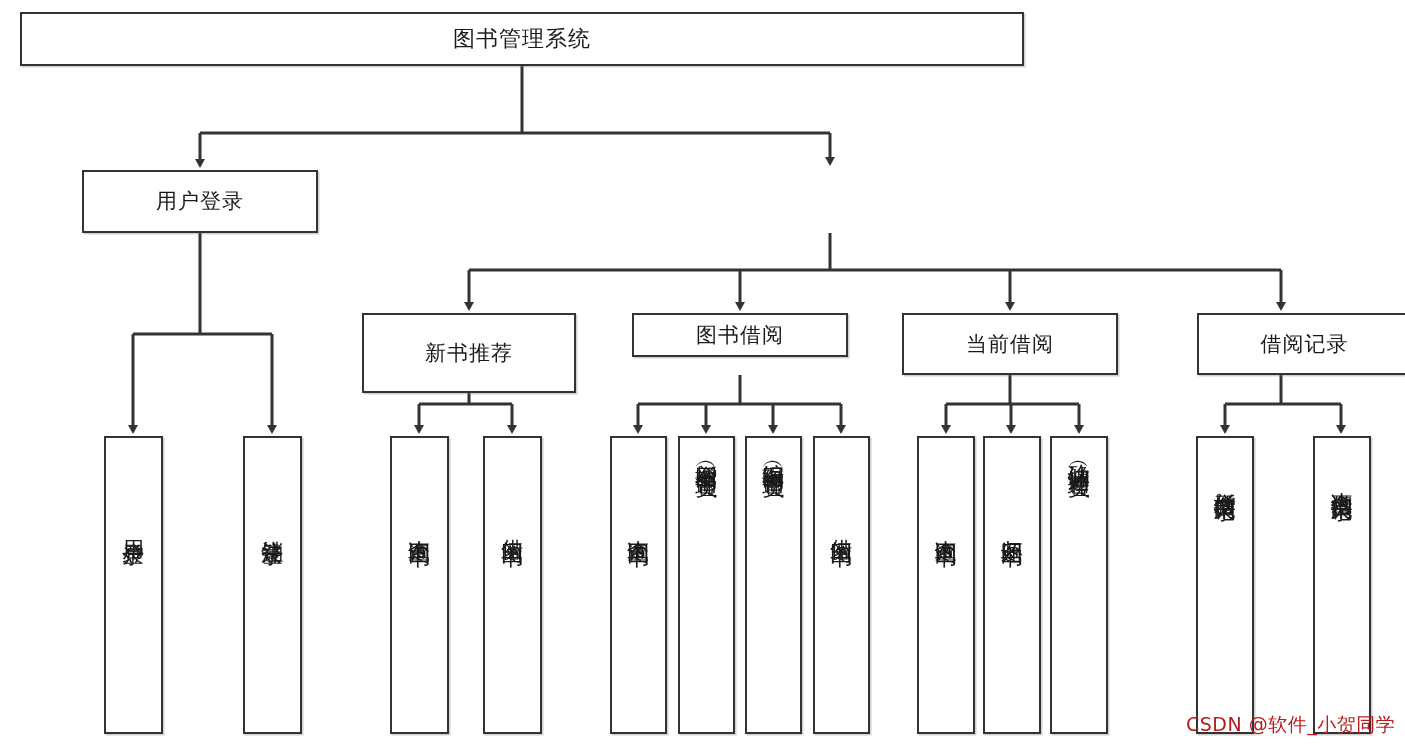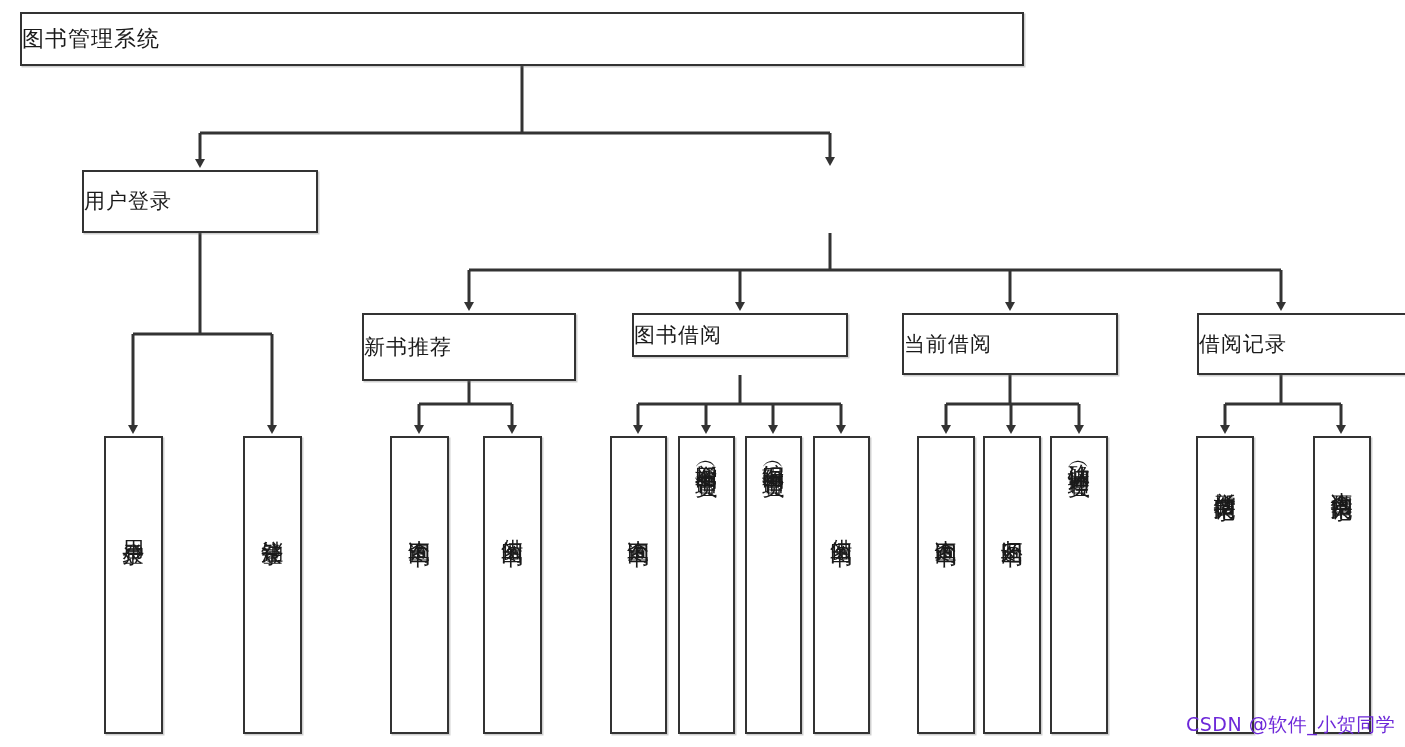--- a/index.html
+++ b/index.html
@@ -26,21 +26,21 @@
     height: 747px;
     pointer-events: none;
   }
   .node {
     position: absolute;
     box-sizing: border-box;
     border: 2.5px solid #333333;
     background: #ffffff;
     display: flex;
     align-items: center;
-    justify-content: flex-start;
+    justify-content: center;
     color: #1a1a1a;
     box-shadow: 1.5px 1.5px 0 rgba(120,120,120,0.35);
   }
   .node .label {
     font-size: 21px;
     line-height: 1.18;
     letter-spacing: 1px;
     white-space: nowrap;
     text-align: center;
   }
@@ -57,21 +57,21 @@
     line-height: 1.06;
     letter-spacing: 2px;
     white-space: nowrap;
     text-align: left;
   }
   .watermark {
     position: absolute;
     left: 1186px;
     top: 712px;
     font-size: 19px;
-    color: #6d28d9;
+    color: #b91c1c;
     white-space: nowrap;
     letter-spacing: 0.5px;
     font-family: "DejaVu Sans", "Liberation Sans", sans-serif;
   }
 </style>
 </head>
 <body>
 
 <div id="canvas">
 
@@ -126,21 +126,21 @@
   </svg>
 
   <div class="node root" style="left:20px; top:12px; width:1004px; height:54px;">
     <span class="label">图书管理系统</span>
   </div>
 
   <div class="node" style="left:82px; top:170px; width:236px; height:63px;">
     <span class="label">用户登录</span>
   </div>
 
-  <div class="node" style="left:362px; top:313px; width:214px; height:68px;">
+  <div class="node" style="left:362px; top:313px; width:214px; height:80px;">
     <span class="label">新书推荐</span>
   </div>
   <div class="node" style="left:632px; top:313px; width:216px; height:44px;">
     <span class="label">图书借阅</span>
   </div>
   <div class="node" style="left:902px; top:313px; width:216px; height:62px;">
     <span class="label">当前借阅</span>
   </div>
   <div class="node" style="left:1173px; top:313px; width:215px; height:62px;margin-left:24px;">
     <span class="label">借阅记录</span>

